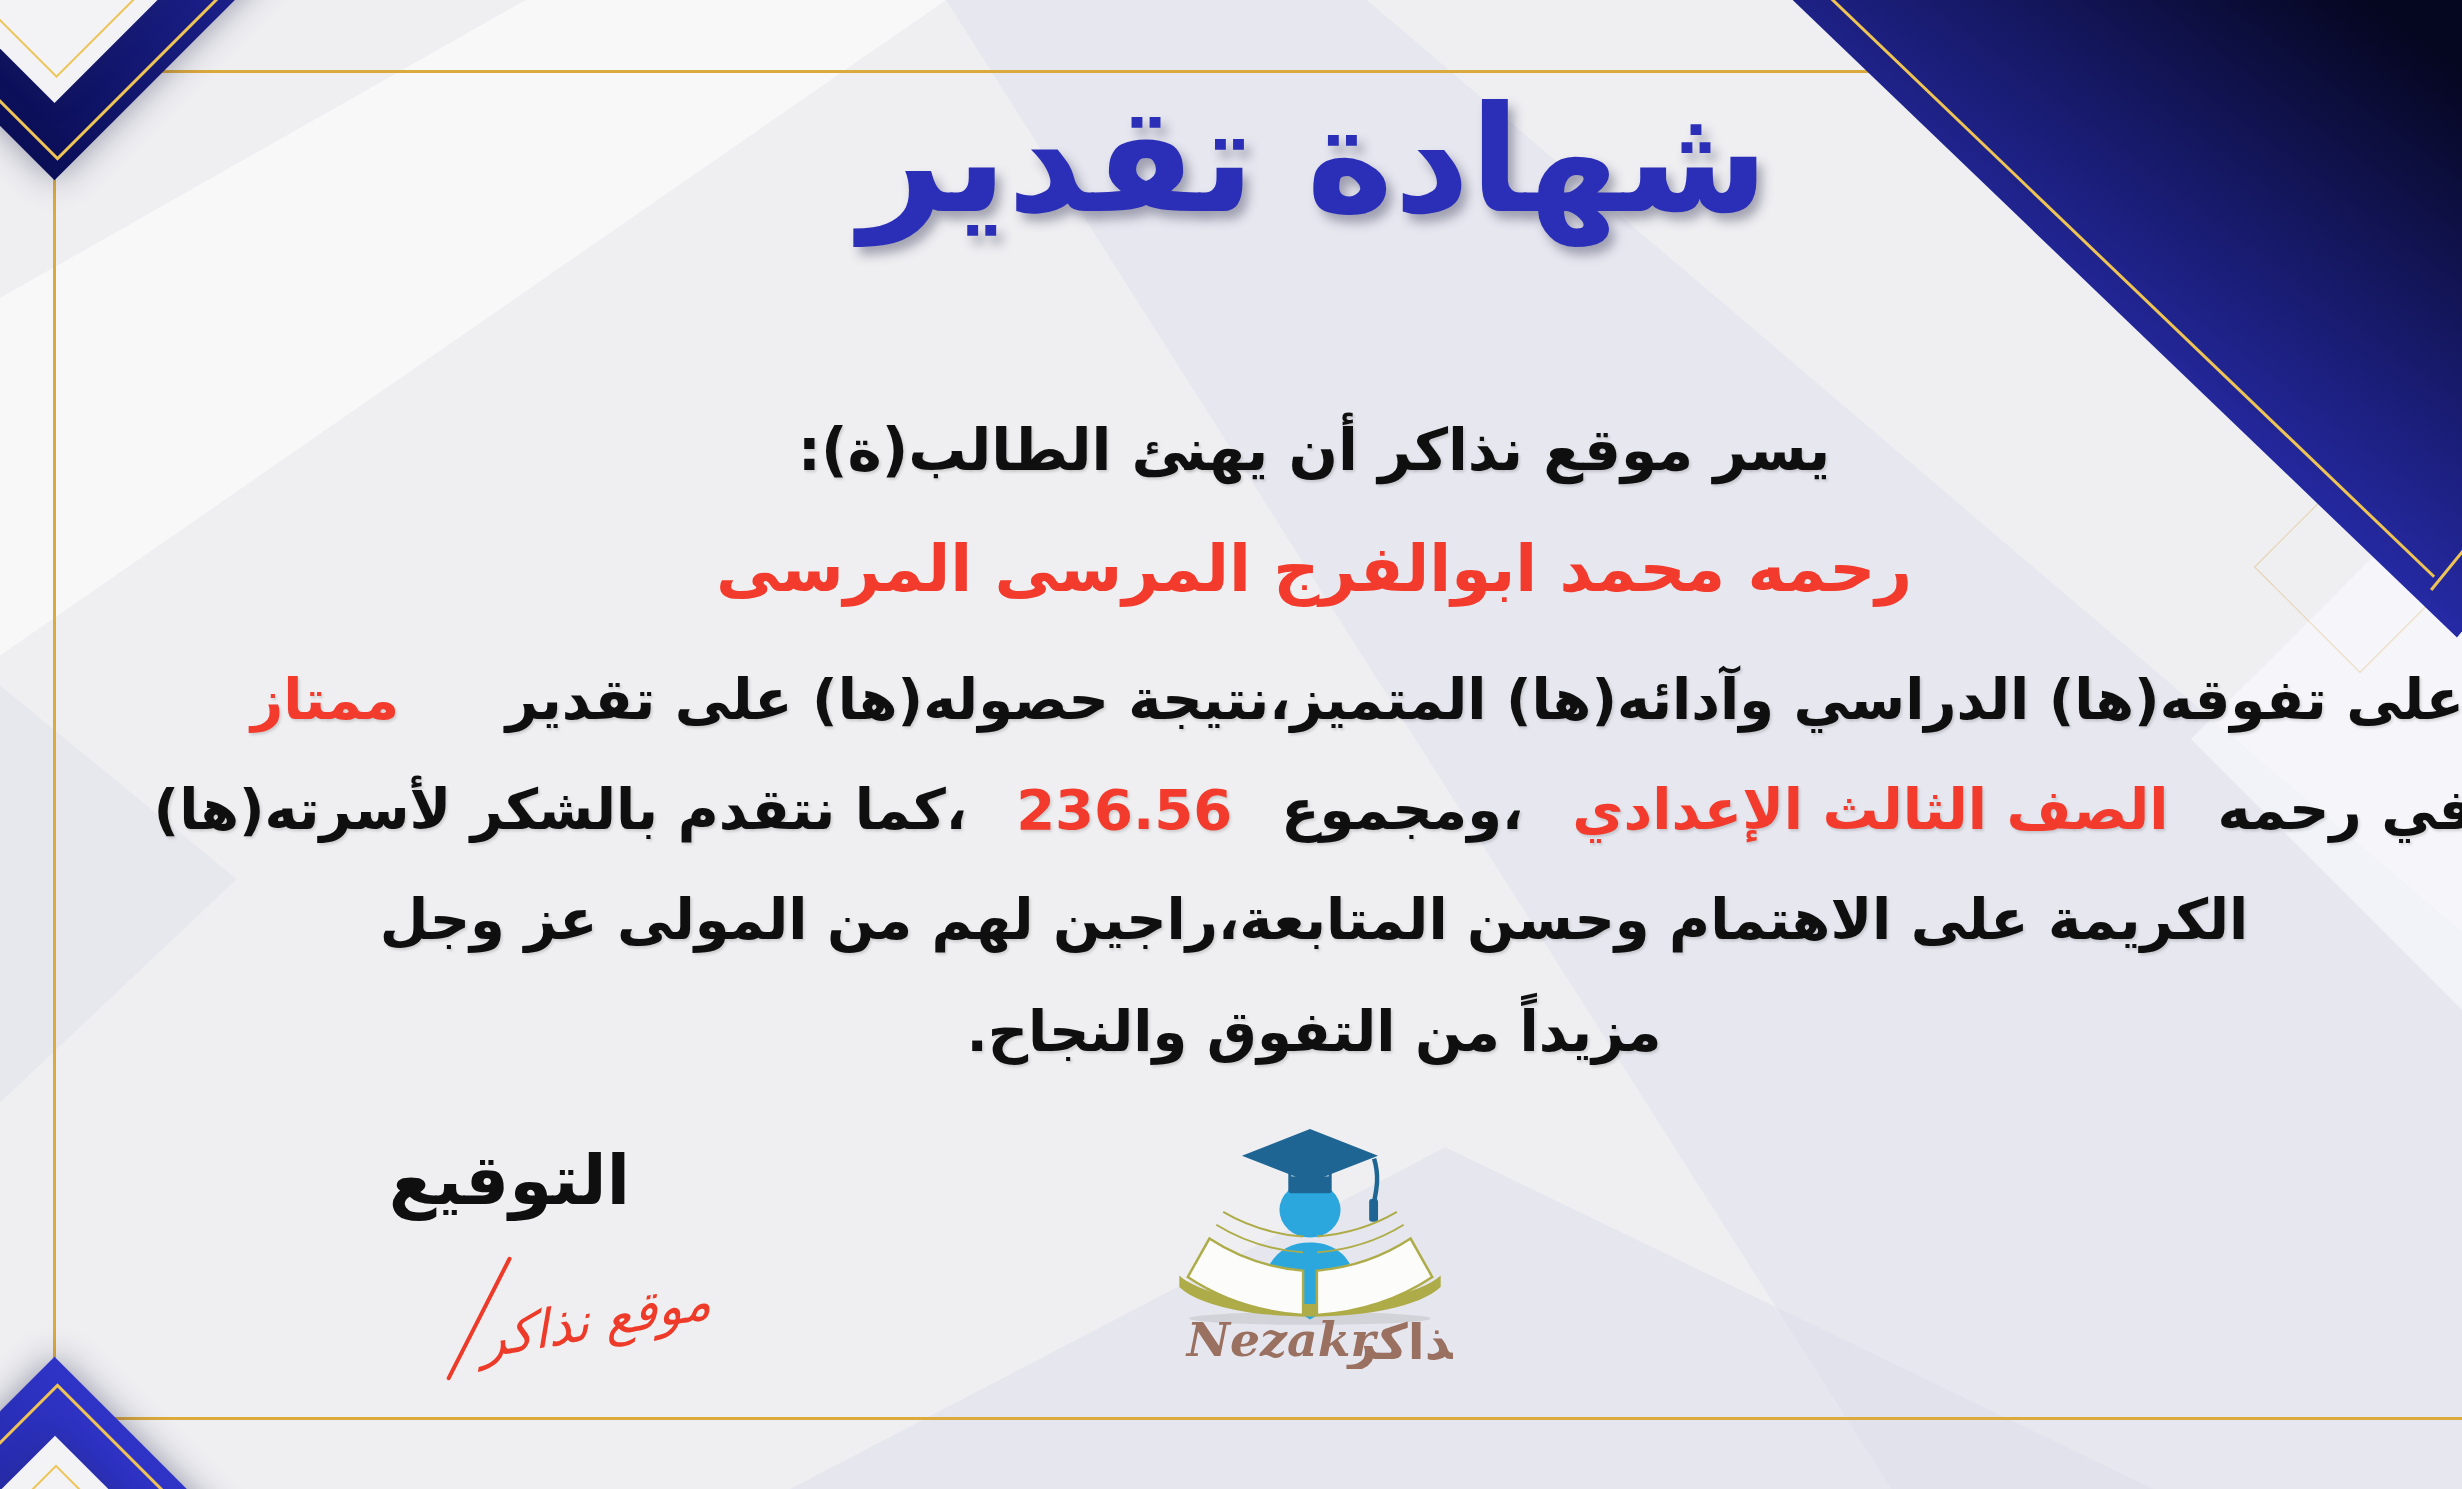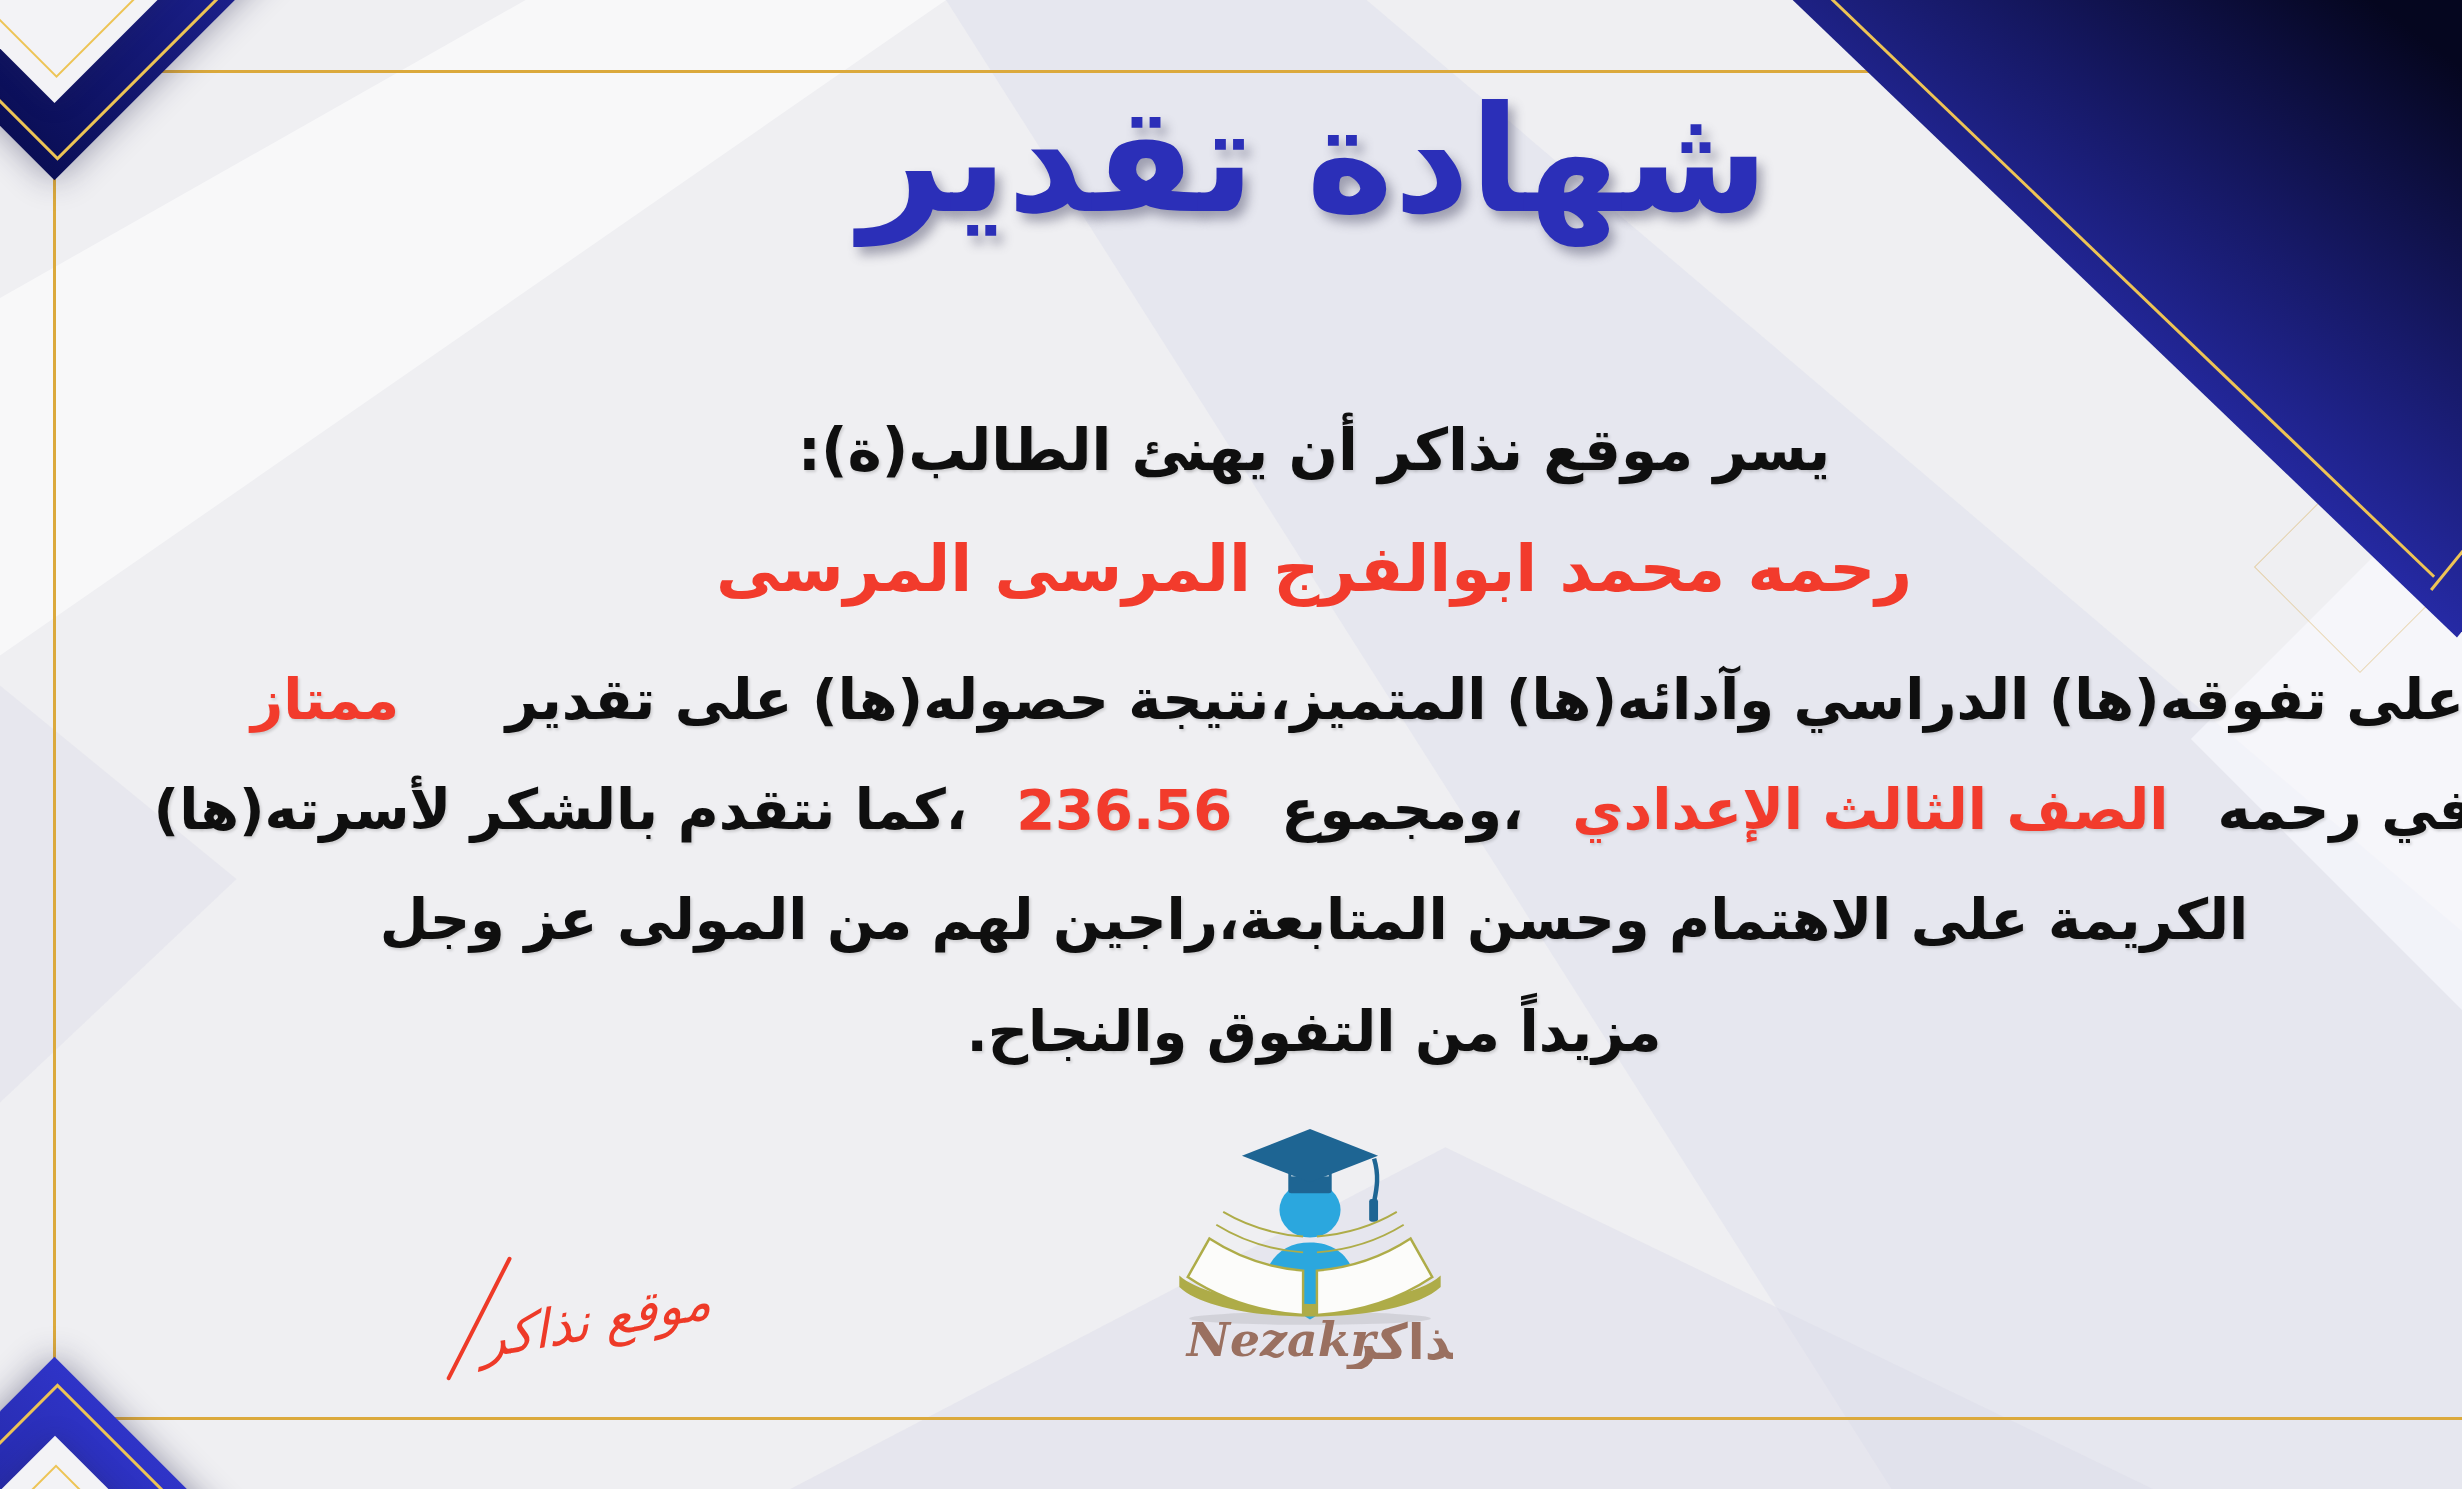--- a/index.html
+++ b/index.html
@@ -120,20 +120,21 @@
     <span>في رحمه</span>
     <span class="hl gap">الصف الثالث الإعدادي</span>
     <span>،ومجموع</span>
     <span class="hl gap">236.56</span>
     <span>،كما نتقدم بالشكر لأسرته(ها)</span>
   </div>
 
   <div class="line p p3">الكريمة على الاهتمام وحسن المتابعة،راجين لهم من المولى عز وجل</div>
   <div class="line p p4">مزيداً من التفوق والنجاح.</div>
 
+  <div class="sig-label">التوقيع</div>
   <div class="sig-slash"></div>
   <div class="sig-script">موقع نذاكر</div>
 
   <svg class="logo" viewBox="0 0 580 500">
     <g>
       <ellipse cx="290" cy="402" rx="245" ry="13" fill="rgba(100,100,100,.15)"></ellipse>
     </g>
     <g>
       <path d="M420,78 C430,112 426,136 420,165" stroke="#1e6593" stroke-width="9" fill="none"></path>
       <rect x="410" y="160" width="18" height="46" rx="5" fill="#1e6593"></rect>

